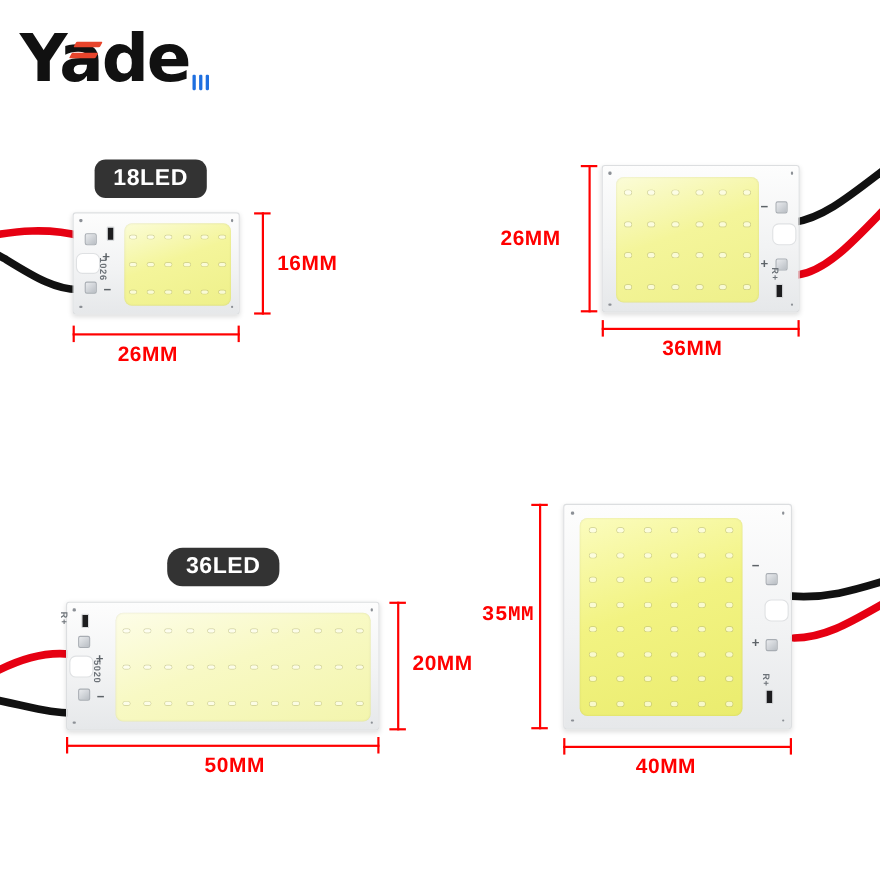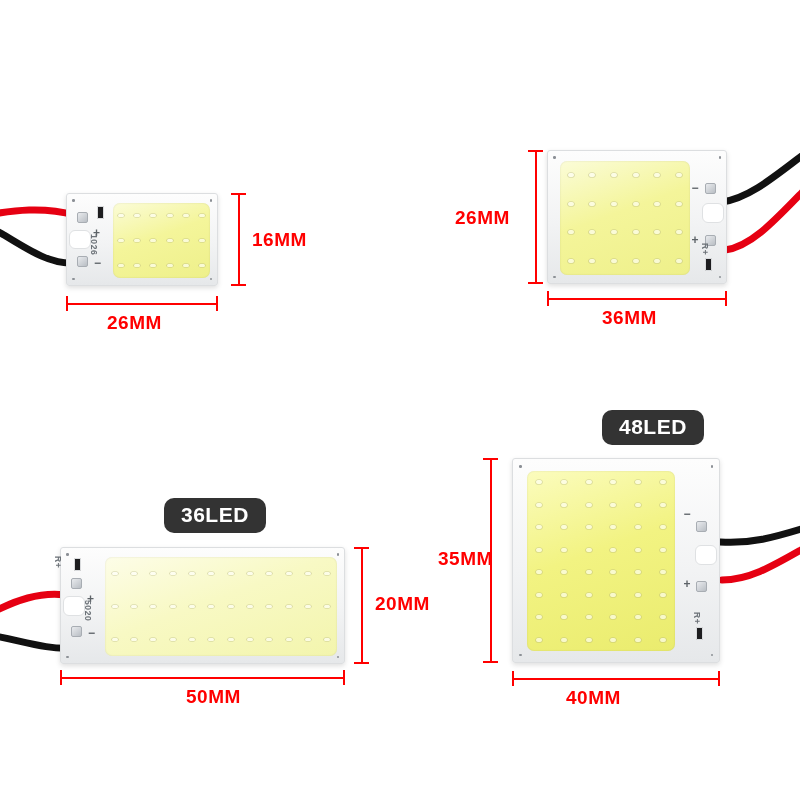--- a/index.html
+++ b/index.html
@@ -169,21 +169,30 @@
     letter-spacing: 0.5px;
     white-space: nowrap;
     user-select: none;
   }
 </style>
 </head>
 <body>
 
 <div id="stage">
 
-
+  <div class="logo">
+    <div class="logo-text">Yade</div>
+    <div class="logo-slash s1"></div>
+    <div class="logo-slash s2"></div>
+    <div class="logo-tick t1"></div>
+    <div class="logo-tick t2"></div>
+    <div class="logo-tick t3"></div>
+  </div>
+
+  <div class="badge" style="left:86px; top:145px;">18LED</div>
 
   <svg class="wire-svg" style="left:-10px; top:195px; width:110px; height:95px;">
     <path d="M 85 20 C 55 12, 25 14, -12 22" stroke="#e60012" stroke-width="7" fill="none" stroke-linecap="round"></path>
     <path d="M 85 68 C 62 70, 40 56, 14 40 C 0 32, -6 30, -14 30" stroke="#111111" stroke-width="7" fill="none" stroke-linecap="round"></path>
   </svg>
 
   <div class="panel" style="left:66px; top:193px; width:152px; height:93px;">
     <div class="pcb-dot" style="left:5px;  top:5px;"></div>
     <div class="pcb-dot" style="right:5px; top:5px;"></div>
     <div class="pcb-dot" style="left:5px;  bottom:5px;"></div>
@@ -287,21 +296,21 @@
   <div class="dim-line dim-v" style="left:535px; top:150px; height:134px;"></div>
   <div class="dim-cap-h" style="left:528px; top:150px;"></div>
   <div class="dim-cap-h" style="left:528px; top:282px;"></div>
   <div class="dim-label" style="left:455px; top:207px;">26MM</div>
 
   <div class="dim-line dim-h" style="left:547px; top:298px; width:180px;"></div>
   <div class="dim-cap-v" style="left:547px; top:291px;"></div>
   <div class="dim-cap-v" style="left:725px; top:291px;"></div>
   <div class="dim-label" style="left:602px; top:307px;">36MM</div>
 
-  <div class="badge" style="left:164px; top:498px;">36LED</div>
+  <div class="badge" style="left:152px; top:498px;border-radius:14px;">36LED</div>
 
   <svg class="wire-svg" style="left:-20px; top:560px; width:110px; height:110px;">
     <path d="M 92 36 C 62 30, 34 40, 2 58" stroke="#e60012" stroke-width="7" fill="none" stroke-linecap="round"></path>
     <path d="M 92 88 C 66 90, 40 80, 4 74" stroke="#111111" stroke-width="7" fill="none" stroke-linecap="round"></path>
   </svg>
 
   <div class="panel" style="left:60px; top:547px; width:285px; height:117px;">
     <div class="pcb-dot" style="left:5px;  top:5px;"></div>
     <div class="pcb-dot" style="right:5px; top:5px;"></div>
     <div class="pcb-dot" style="left:5px;  bottom:5px;"></div>
@@ -362,21 +371,20 @@
   <div class="dim-line dim-v" style="left:361px; top:547px; height:117px;"></div>
   <div class="dim-cap-h" style="left:354px; top:547px;"></div>
   <div class="dim-cap-h" style="left:354px; top:662px;"></div>
   <div class="dim-label" style="left:375px; top:593px;">20MM</div>
 
   <div class="dim-line dim-h" style="left:60px; top:677px; width:285px;"></div>
   <div class="dim-cap-v" style="left:60px;  top:670px;"></div>
   <div class="dim-cap-v" style="left:343px; top:670px;"></div>
   <div class="dim-label" style="left:186px; top:686px;">50MM</div>
 
-  <div class="badge" style="left:602px; top:410px;">48LED</div>
 
   <svg class="wire-svg" style="left:695px; top:520px; width:120px; height:90px;">
     <path d="M 25 22 C 55 24, 78 18, 116 6" stroke="#111111" stroke-width="7" fill="none" stroke-linecap="round"></path>
     <path d="M 27 60 C 58 60, 84 42, 120 22" stroke="#e60012" stroke-width="7" fill="none" stroke-linecap="round"></path>
   </svg>
 
   <div class="panel" style="left:512px; top:458px; width:208px; height:205px;">
     <div class="pcb-dot" style="left:6px;  top:6px;"></div>
     <div class="pcb-dot" style="right:6px; top:6px;"></div>
     <div class="pcb-dot" style="left:6px;  bottom:6px;"></div>
@@ -442,20 +450,20 @@
           <div class="led"></div>
           <div class="led"></div>
           <div class="led"></div>
         </div>
     </div>
   </div>
 
   <div class="dim-line dim-v" style="left:490px; top:458px; height:205px;"></div>
   <div class="dim-cap-h" style="left:483px; top:458px;"></div>
   <div class="dim-cap-h" style="left:483px; top:661px;"></div>
-  <div class="dim-label" style="left:438px; top:548px;">35MM</div>
+  <div class="dim-label" style="left:438px; top:548px;font-family:Liberation Mono, monospace;">35MM</div>
 
   <div class="dim-line dim-h" style="left:512px; top:678px; width:208px;"></div>
   <div class="dim-cap-v" style="left:512px; top:671px;"></div>
   <div class="dim-cap-v" style="left:718px; top:671px;"></div>
-  <div class="dim-label" style="left:566px; top:687px;">40MM</div>
+  <div class="dim-label" style="left:578px; top:687px;">40MM</div>
 
 </div>
 
 </body></html>

